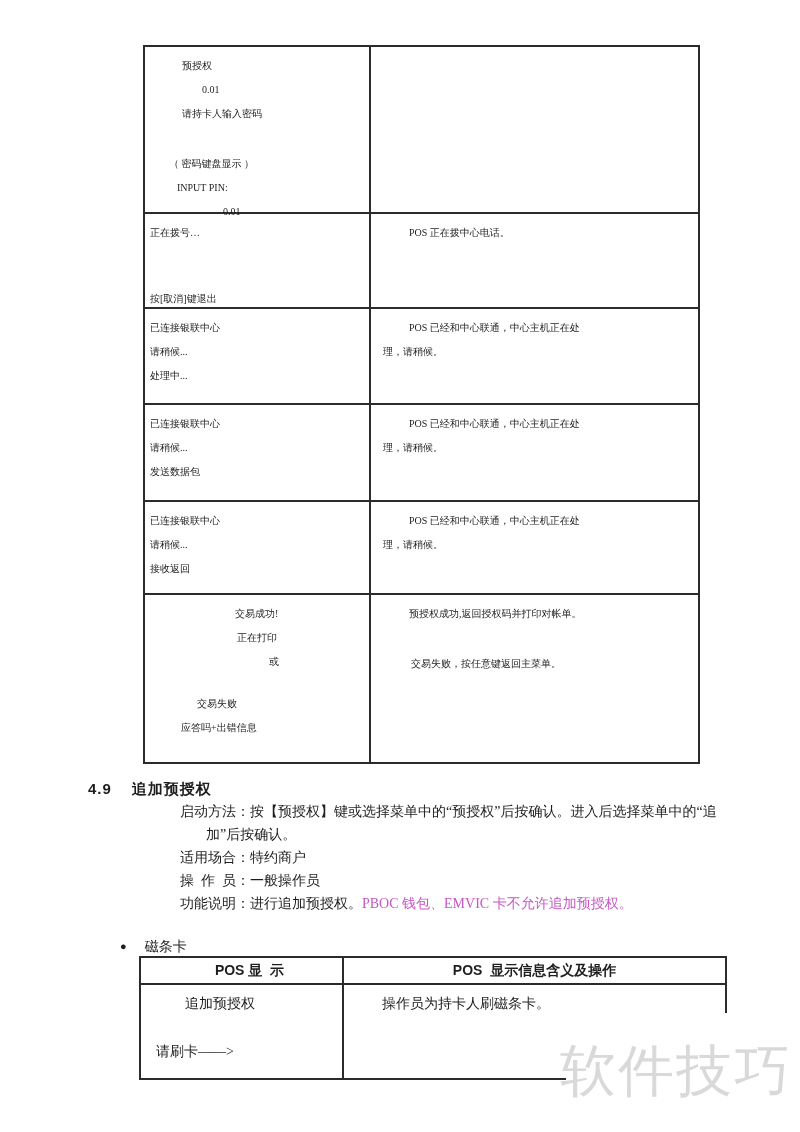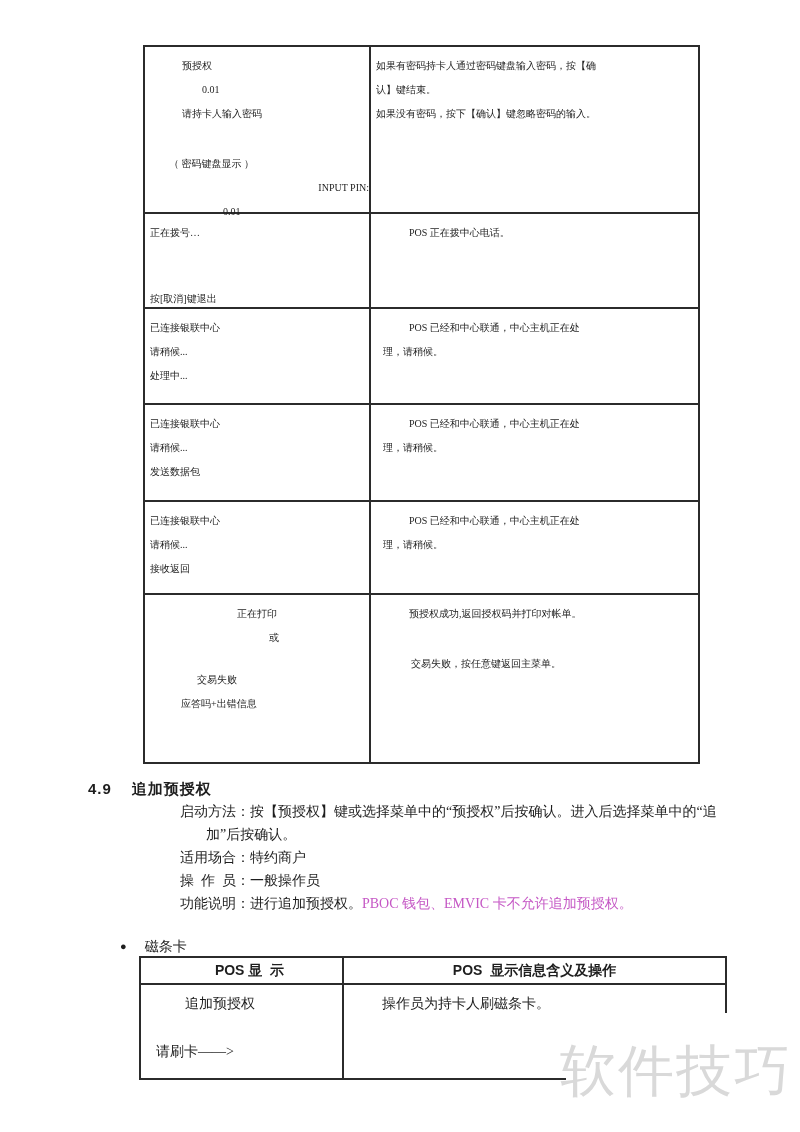--- a/index.html
+++ b/index.html
@@ -73,27 +73,22 @@
 <body style="--text: #1e1e1e; --border: #2b2b2b; --magenta: #c558c5; --watermark: #d9d9d9;">
 
 <div class="t1">
   <div class="row">
     <div class="cell cl">
         <div class="ln" style="padding-left: 37px;">预授权</div>
         <div class="ln" style="padding-left: 57px;">0.01</div>
         <div class="ln" style="padding-left: 37px;">请持卡人输入密码</div>
         <div class="ln" style="height: 26px; line-height: 26px;">&nbsp;</div>
         <div class="ln" style="padding-left: 24px;">（ 密码键盘显示 ）</div>
-        <div class="ln" style="padding-left: 32px; text-align: right;">INPUT PIN:</div>
+        <div class="ln" style="padding-left: 32px;">INPUT PIN:</div>
         <div class="ln" style="padding-left: 78px;">0.01</div>
-      </div>
-    <div class="cell cr">
-        <div class="ln" style="padding-left: 5px;">如果有密码持卡人通过密码键盘输入密码，按【确</div>
-        <div class="ln" style="padding-left: 5px;">认】键结束。</div>
-        <div class="ln" style="padding-left: 5px;">如果没有密码，按下【确认】键忽略密码的输入。</div>
       </div>
   </div>
   <div class="row">
     <div class="cell cl">
         <div class="ln" style="padding-left: 5px;">正在拨号…</div>
         <div class="ln" style="height: 21px; line-height: 21px;">&nbsp;</div>
         <div class="ln" style="height: 21px; line-height: 21px;">&nbsp;</div>
         <div class="ln" style="padding-left: 5px;">按[取消]键退出</div>
       </div>
     <div class="cell cr">
@@ -128,20 +123,21 @@
         <div class="ln" style="padding-left: 5px;">请稍候...</div>
         <div class="ln" style="padding-left: 5px;">接收返回</div>
       </div>
     <div class="cell cr">
         <div class="ln" style="padding-left: 38px;">POS 已经和中心联通，中心主机正在处</div>
         <div class="ln" style="padding-left: 12px;">理，请稍候。</div>
       </div>
   </div>
   <div class="row">
     <div class="cell cl">
+        <div class="ln" style="padding-left: 90px;">交易成功!</div>
         <div class="ln" style="padding-left: 92px;">正在打印</div>
         <div class="ln" style="padding-left: 124px;">或</div>
         <div class="ln" style="height: 18px; line-height: 18px;">&nbsp;</div>
         <div class="ln" style="padding-left: 52px;">交易失败</div>
         <div class="ln" style="padding-left: 36px;">应答吗+出错信息</div>
       </div>
     <div class="cell cr">
         <div class="ln" style="padding-left: 38px;">预授权成功,返回授权码并打印对帐单。</div>
         <div class="ln" style="height: 26px; line-height: 26px;">&nbsp;</div>
         <div class="ln" style="padding-left: 40px;">交易失败，按任意键返回主菜单。</div>

